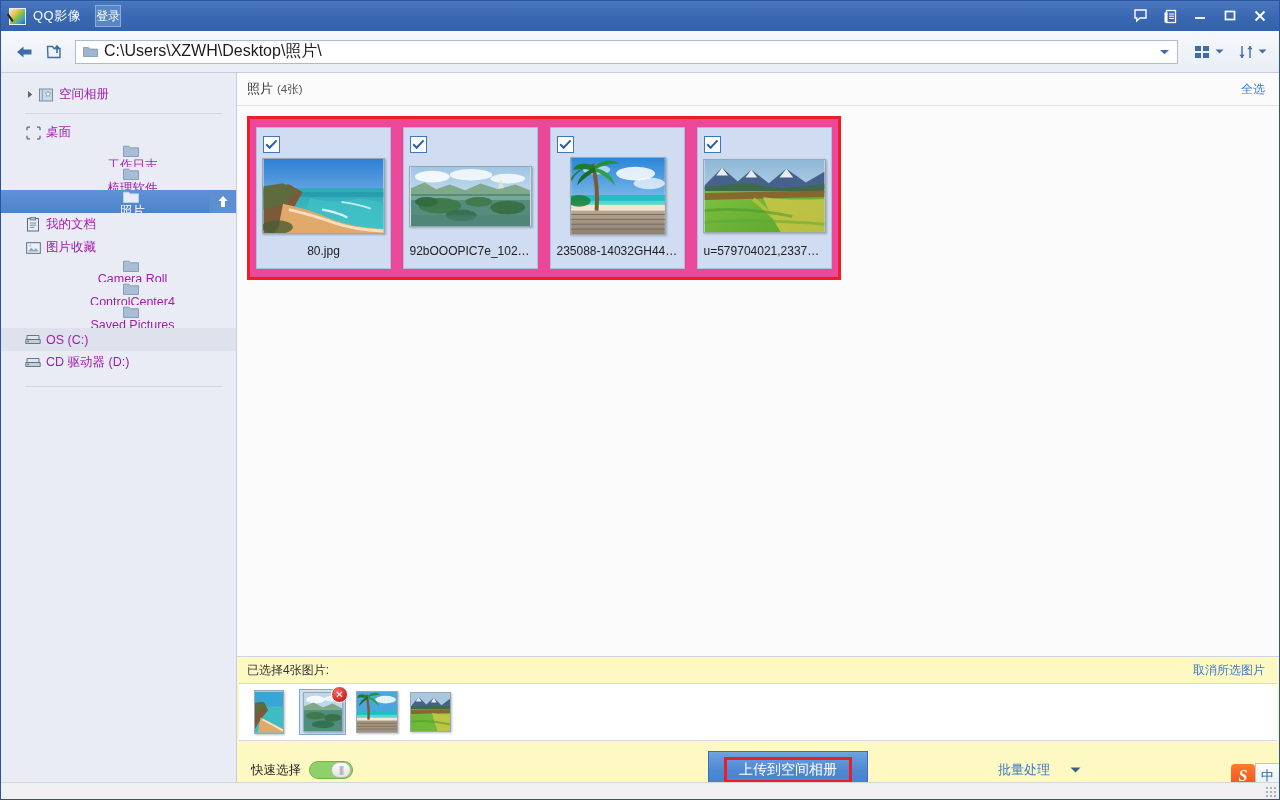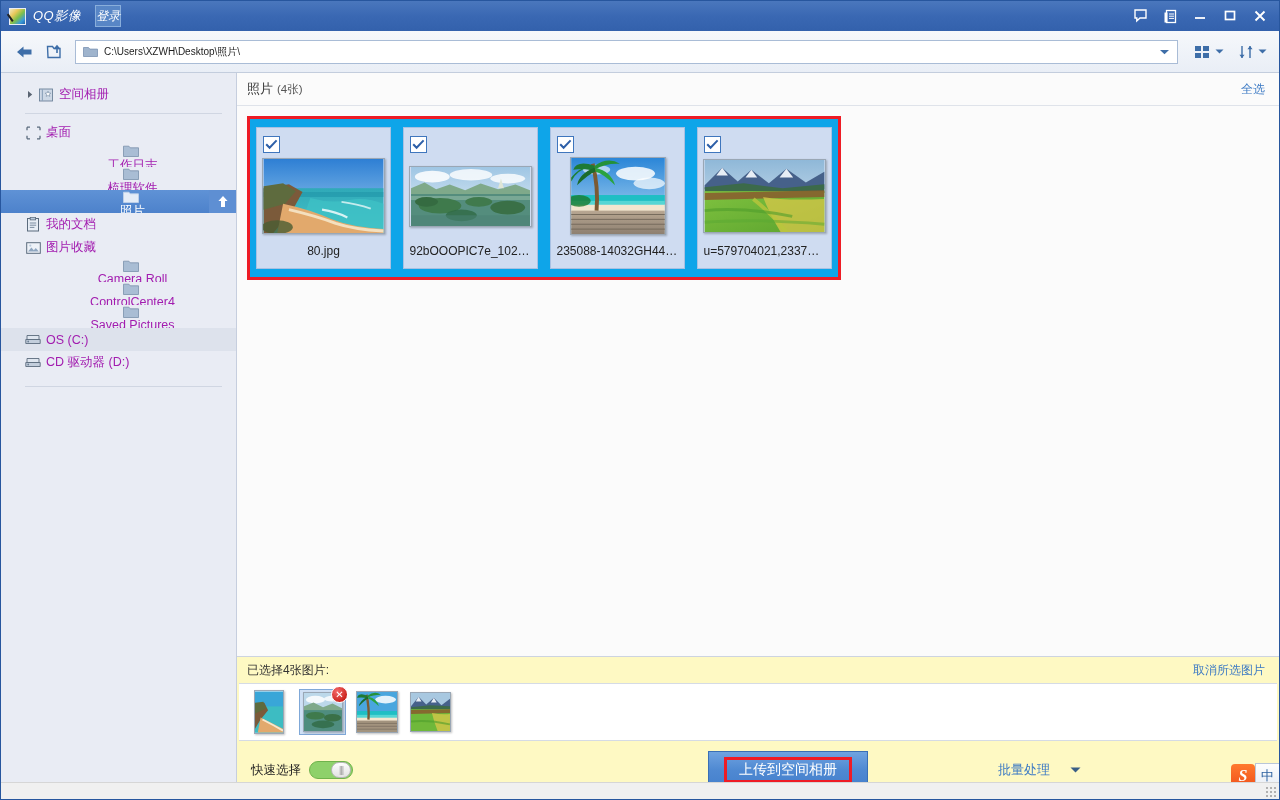--- a/index.html
+++ b/index.html
@@ -23,21 +23,20 @@
 
   
   .titlebar {
     height: 30px;
     background: linear-gradient(to bottom, #4a77bd 0%, #3a68b3 50%, #3361ac 100%);
     display: flex;
     align-items: center;
     padding: 0 0 0 8px;
     flex: none;
     position: relative;
-    font-style: italic;
   }
   .app-logo {
     width: 17px; height: 17px;
     margin-right: 7px;
     background: linear-gradient(135deg,#f2e9c0 0%,#e8c85a 30%,#7fc04a 55%,#3a9ad9 80%,#2266aa 100%);
     border: 1px solid #e9edf5;
     box-sizing: border-box;
     position: relative;
     flex: none;
   }
@@ -104,21 +103,21 @@
     background: #ffffff;
     border: 1px solid #a9bcd6;
     display: flex;
     align-items: center;
     padding: 0 2px 0 7px;
     box-sizing: border-box;
     position: relative;
   }
   .addr .folder-ico { margin-right: 6px; flex:none; }
   .addr-text {
-    font-size: 10px;
+    font-size: 16px;
     color: #1c1c1c;
     white-space: nowrap;
     overflow: hidden;
     flex: 1;
   }
   .addr-drop {
     width: 22px; height: 22px;
     display:flex; align-items:center; justify-content:center;
     cursor:pointer;
     flex: none;
@@ -203,21 +202,21 @@
     overflow: hidden;
     padding: 10px;
     box-sizing: border-box;
     position: relative;
   }
   .grid-highlight {
     border: 3px solid #ee1c25;
     display: inline-flex;
     padding: 8px 6px;
     gap: 12px;
-    background: #0ea5e9;
+    background: #ec4899;
   }
   .card {
     width: 135px;
     background: #cfdcf1;
     border: 1px solid #a8c1e3;
     box-sizing: border-box;
     padding: 8px 6px 0 6px;
     cursor: pointer;
     position: relative;
     display: flex;

